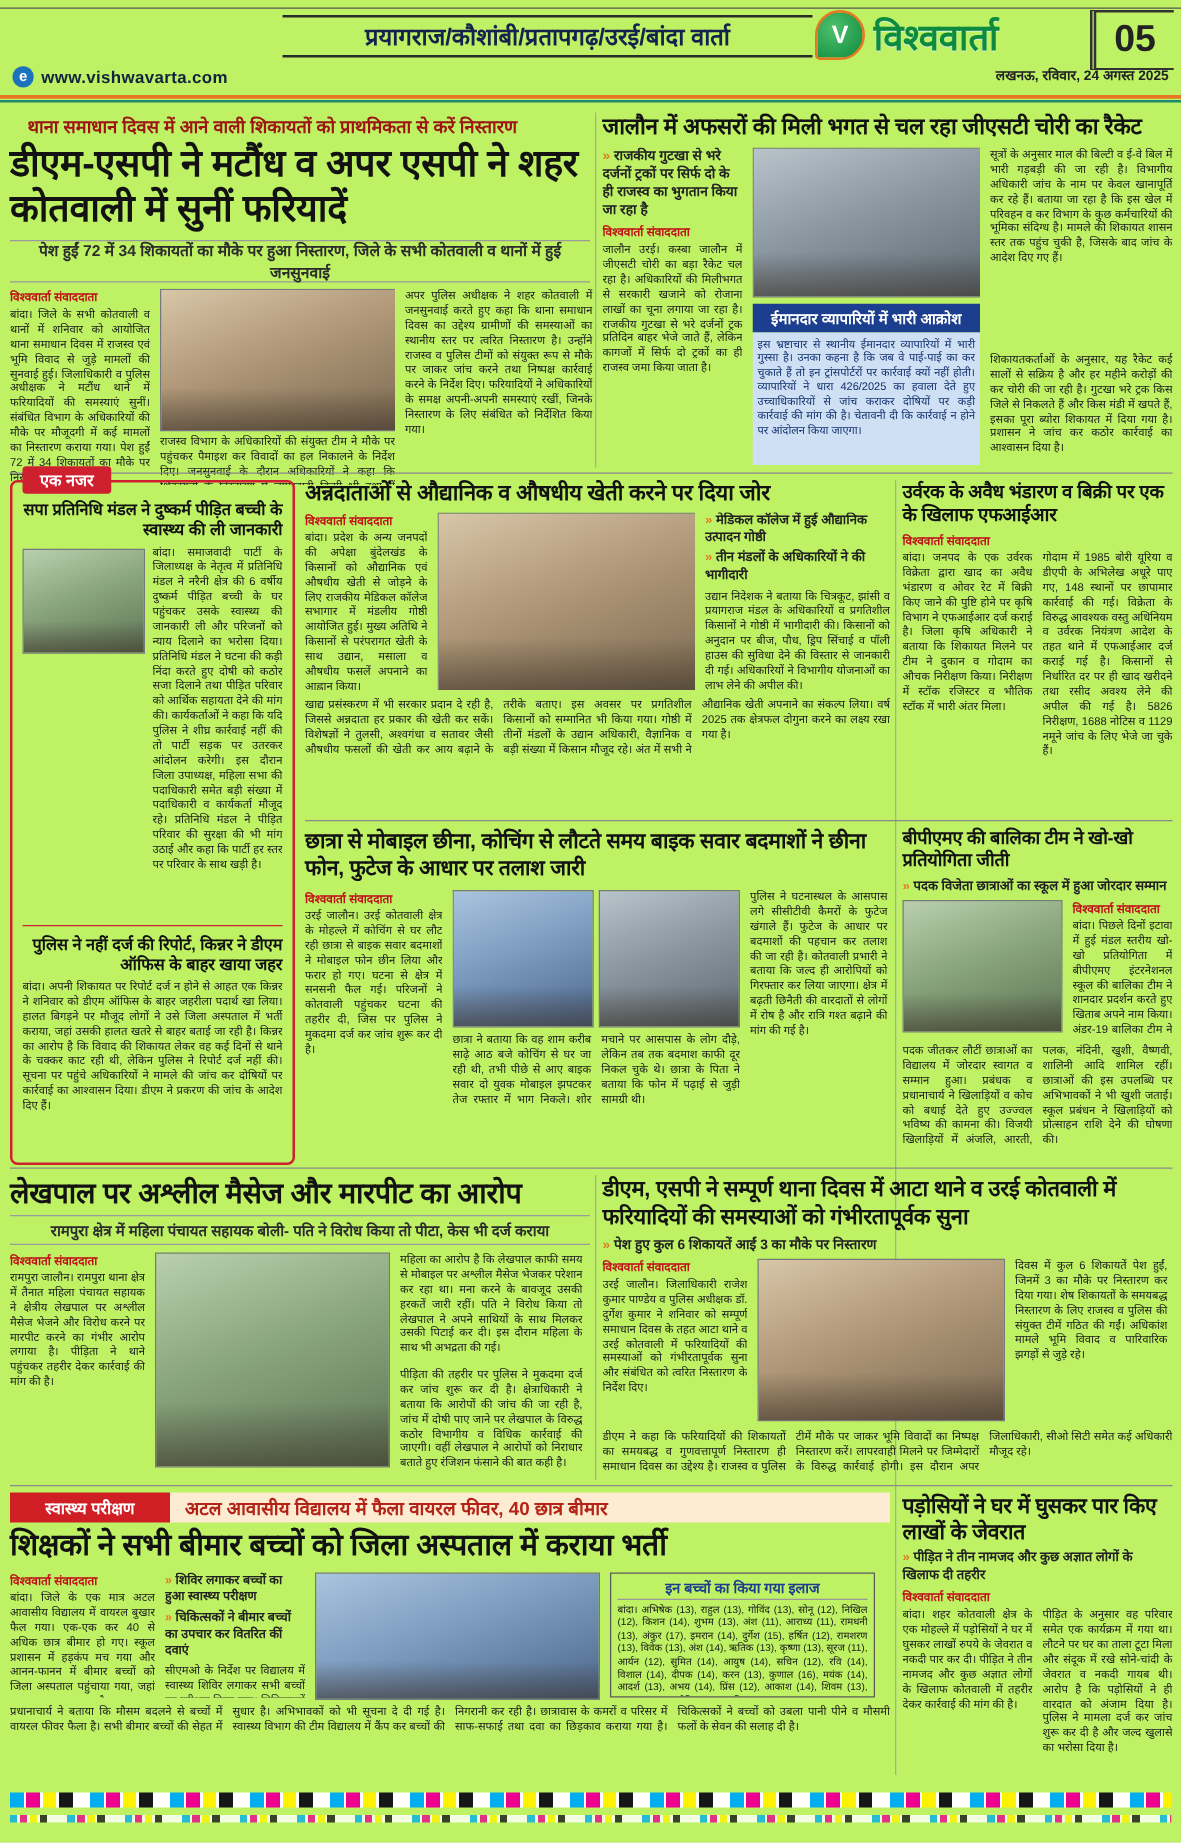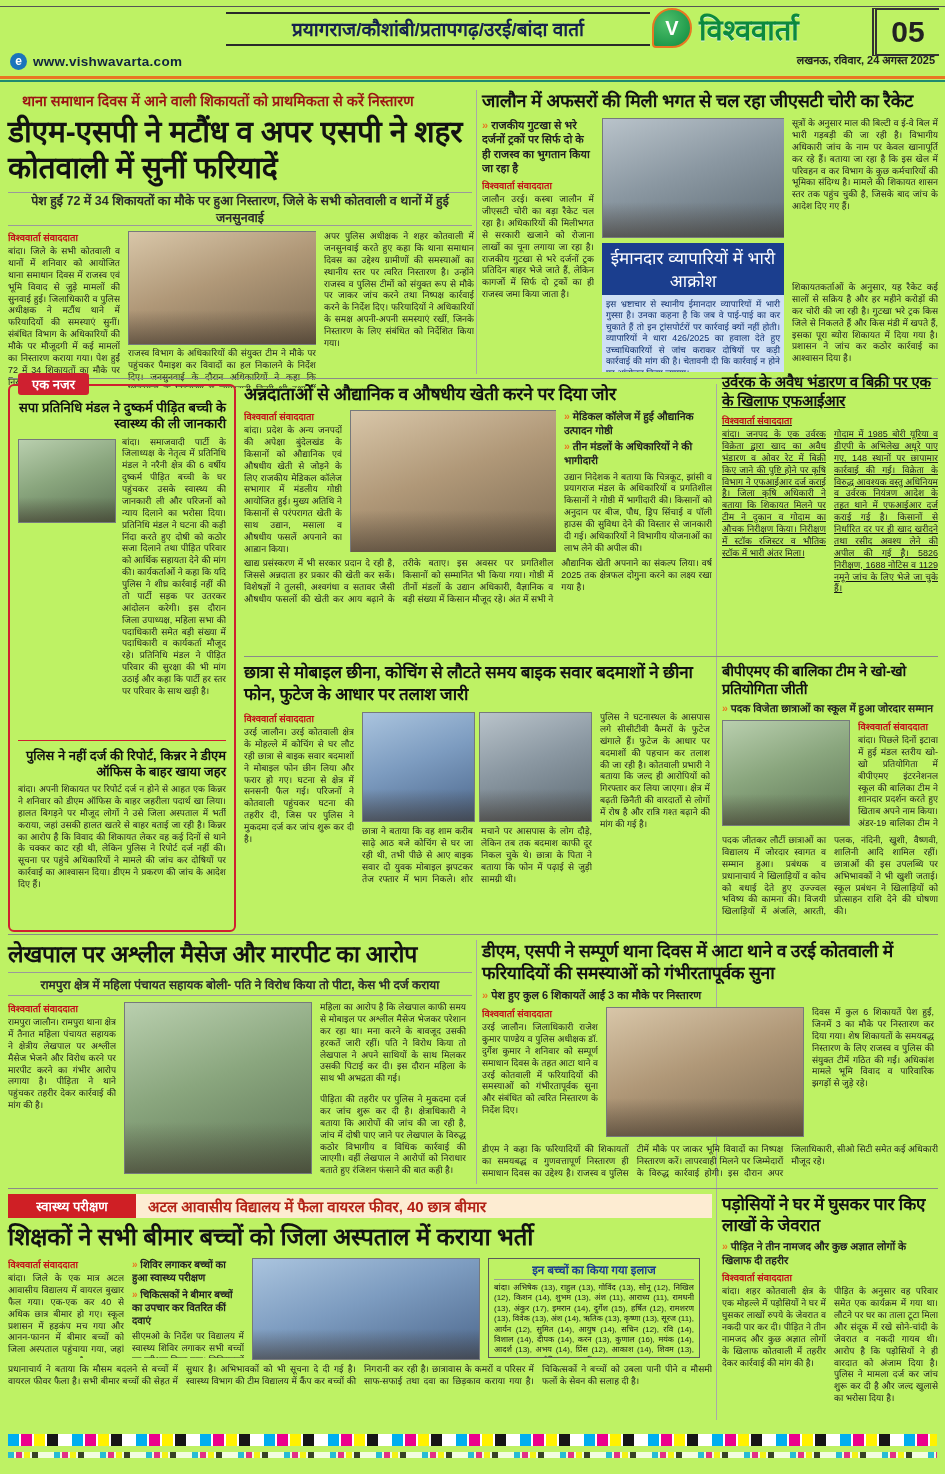--- a/index.html
+++ b/index.html
@@ -43,21 +43,21 @@
   .colrow{display:flex;gap:8px;}
   .col{flex:0 0 auto;overflow:hidden;}
 
   
   .en-box{left:8px;top:384px;width:228px;height:548px;border:2px solid #cf2030;border-radius:6px;padding:14px 8px 6px 8px;box-sizing:border-box;}
   .en-label{position:absolute;left:18px;top:373px;background:#cf2030;color:#fff;font-weight:bold;font-size:13px;padding:2px 14px;border-radius:3px;}
   .en-h{font-weight:bold;font-size:13px;line-height:1.25;color:#111;margin-bottom:4px;text-align:right;}
   .en-photo{float:left;width:96px;height:82px;margin:2px 6px 2px 0;}
   .en-div{border-top:1px solid #cf2030;margin:7px 0;}
 
-  .bluebox-h{background:#1b3e8e;color:#fff;font-weight:normal;font-size:17px;text-align:center;padding:3px 2px;}
+  .bluebox-h{background:#1b3e8e;color:#fff;font-weight:bold;font-size:12px;text-align:center;padding:3px 2px;}
   .bluebox-b{background:#cfe0f4;color:#11306e;font-size:8.8px;line-height:1.3;text-align:justify;padding:4px;overflow:hidden;}
 
   
   .hl-label{background:#cf1f25;color:#fff;font-weight:bold;font-size:13px;display:flex;align-items:center;justify-content:center;}
   .hl-strip{background:#fdecd2;color:#b32317;font-weight:bold;font-size:15px;display:flex;align-items:center;padding-left:12px;}
   .treated{border:1.5px solid #5a5a5a;box-sizing:border-box;padding:3px 5px;}
   .treated-h{color:#1b3e8e;font-weight:bold;font-size:11.5px;text-align:center;border-bottom:1px solid #999;padding-bottom:2px;margin-bottom:3px;}
   .treated-b{font-size:8px;line-height:1.3;text-align:justify;overflow:hidden;}
 
   .regmarks{left:8px;top:1434px;width:929px;height:12px;
@@ -166,21 +166,21 @@
         <div class="blt" style="font-size:10.5px;line-height:1.3;">मेडिकल कॉलेज में हुई औद्यानिक उत्पादन गोष्ठी</div>
         <div class="blt" style="font-size:10.5px;line-height:1.3;margin-top:3px;">तीन मंडलों के अधिकारियों ने की भागीदारी</div>
         <div class="bt" style="height:92px;margin-top:4px;">उद्यान निदेशक ने बताया कि चित्रकूट, झांसी व प्रयागराज मंडल के अधिकारियों व प्रगतिशील किसानों ने गोष्ठी में भागीदारी की। किसानों को अनुदान पर बीज, पौध, ड्रिप सिंचाई व पॉली हाउस की सुविधा देने की विस्तार से जानकारी दी गई। अधिकारियों ने विभागीय योजनाओं का लाभ लेने की अपील की।</div>
       </div>
     </div>
     <div class="bt" style="margin-top:6px;height:104px;column-count:3;column-gap:8px;">खाद्य प्रसंस्करण में भी सरकार प्रदान दे रही है, जिससे अन्नदाता हर प्रकार की खेती कर सकें। विशेषज्ञों ने तुलसी, अश्वगंधा व सतावर जैसी औषधीय फसलों की खेती कर आय बढ़ाने के तरीके बताए। इस अवसर पर प्रगतिशील किसानों को सम्मानित भी किया गया। गोष्ठी में तीनों मंडलों के उद्यान अधिकारी, वैज्ञानिक व बड़ी संख्या में किसान मौजूद रहे। अंत में सभी ने औद्यानिक खेती अपनाने का संकल्प लिया। वर्ष 2025 तक क्षेत्रफल दोगुना करने का लक्ष्य रखा गया है।</div>
   </div>
 
   <div class="vline" style="left:716px;top:384px;height:1036px;"></div>
 
-  <div class="abs" style="left:722px;top:372px;width:216px;height:268px;text-decoration:underline;">
+  <div class="abs" style="left:722px;top:384px;width:216px;height:268px;">
     <div class="headline" style="font-size:15px;line-height:19px;">उर्वरक के अवैध भंडारण व बिक्री पर एक के खिलाफ एफआईआर</div>
     <span class="by" style="margin-top:4px;">विश्ववार्ता संवाददाता</span>
     <div class="colrow" style="height:206px;">
       <div class="col bt" style="width:104px;height:206px;">बांदा। जनपद के एक उर्वरक विक्रेता द्वारा खाद का अवैध भंडारण व ओवर रेट में बिक्री किए जाने की पुष्टि होने पर कृषि विभाग ने एफआईआर दर्ज कराई है। जिला कृषि अधिकारी ने बताया कि शिकायत मिलने पर टीम ने दुकान व गोदाम का औचक निरीक्षण किया। निरीक्षण में स्टॉक रजिस्टर व भौतिक स्टॉक में भारी अंतर मिला।</div>
       <div class="col bt" style="width:104px;height:206px;">गोदाम में 1985 बोरी यूरिया व डीएपी के अभिलेख अधूरे पाए गए, 148 स्थानों पर छापामार कार्रवाई की गई। विक्रेता के विरुद्ध आवश्यक वस्तु अधिनियम व उर्वरक नियंत्रण आदेश के तहत थाने में एफआईआर दर्ज कराई गई है। किसानों से निर्धारित दर पर ही खाद खरीदने तथा रसीद अवश्य लेने की अपील की गई है। 5826 निरीक्षण, 1688 नोटिस व 1129 नमूने जांच के लिए भेजे जा चुके हैं।</div>
     </div>
   </div>
 
   <div class="hline" style="left:244px;top:656px;width:694px;"></div>
 

